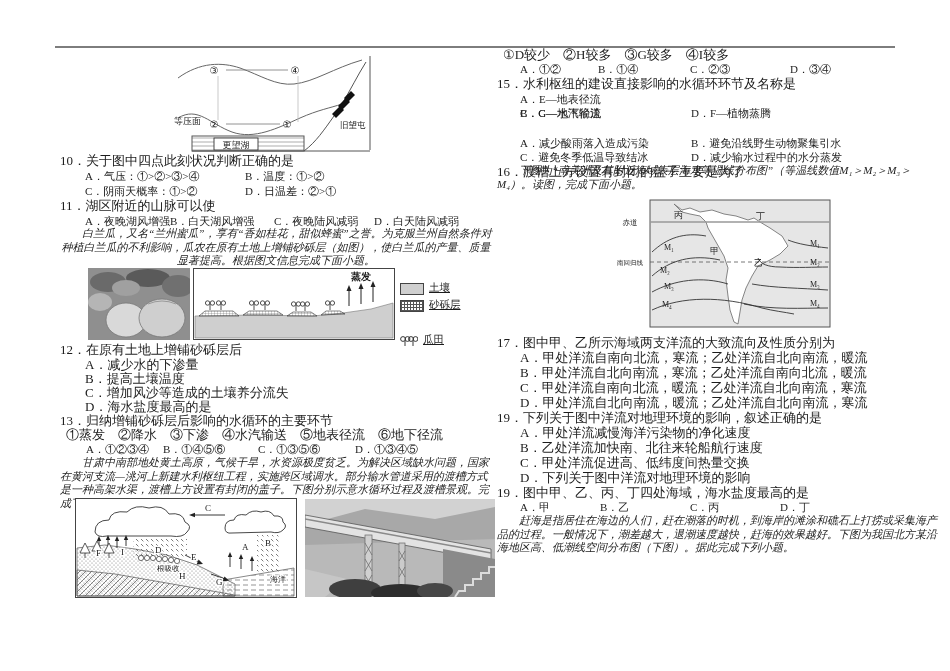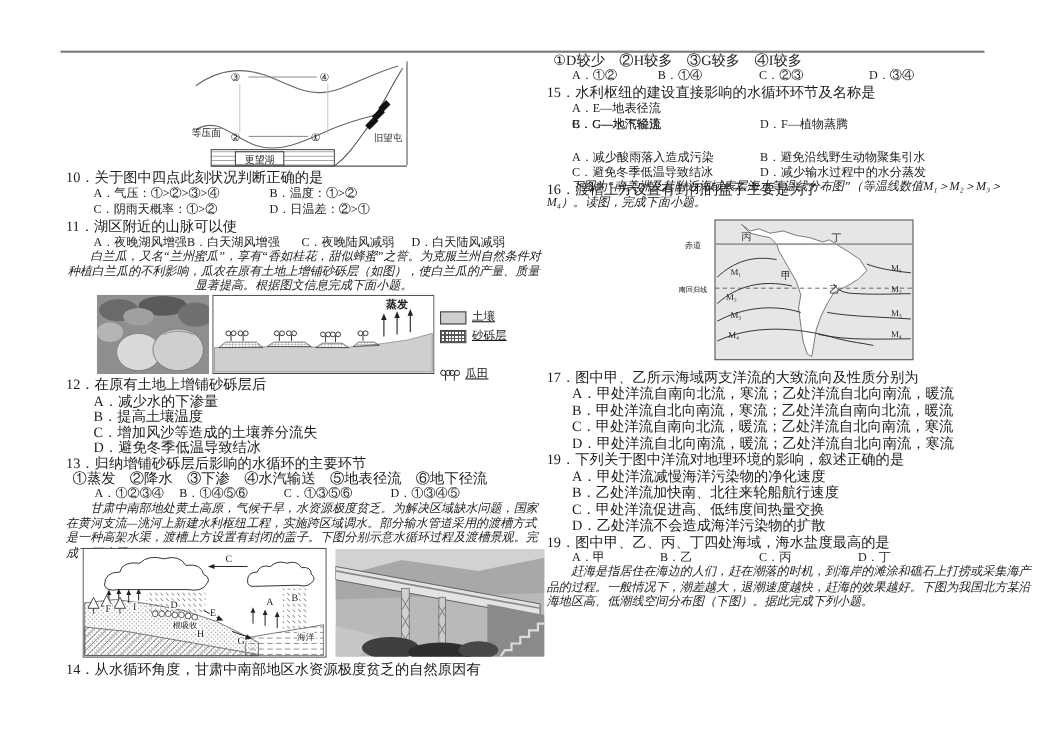--- a/index.html
+++ b/index.html
@@ -145,21 +145,21 @@
       <circle cx="11" cy="6" r="2.4" fill="none" stroke="#222" stroke-width="0.9"></circle>
       <circle cx="15.5" cy="6" r="2.4" fill="none" stroke="#222" stroke-width="0.9"></circle>
     </svg>
     <span>瓜田</span>
   </div>
 
   <div class="t" style="left:60px;top:343px;">12．在原有土地上增铺砂砾层后</div>
   <div class="t pl25" style="left:60px;top:358px;">A．减少水的下渗量</div>
   <div class="t pl25" style="left:60px;top:372px;">B．提高土壤温度</div>
   <div class="t pl25" style="left:60px;top:386px;">C．增加风沙等造成的土壤养分流失</div>
-  <div class="t pl25" style="left:60px;top:400px;">D．避免冬季低温导致结冰</div>
+  <div class="t pl25" style="left:60px;top:400px;">D．海水盐度最高的是</div>
 
   <div class="t" style="left:60px;top:414px;">13．归纳增铺砂砾层后影响的水循环的主要环节</div>
   <div class="t pl6" style="left:60px;top:428px;">①蒸发　②降水　③下渗　④水汽输送　⑤地表径流　⑥地下径流</div>
   <div class="row pl26" style="left:60px;top:442px;width:432px;align-items:center;">
     <span class="w77">A．①②③④</span>
     <span class="w95">B．①④⑤⑥</span>
     <span class="w97">C．①③⑤⑥</span>
     <span>D．①③④⑤</span>
   </div>
 
@@ -264,21 +264,20 @@
       <line x1="94" y1="68" x2="100" y2="78"></line>
         <line x1="100" y1="68" x2="94" y2="78"></line>
     </g>
     <polygon points="138,50 190,60 190,98 138,98" fill="#8a8a8a"></polygon>
     <polyline points="150,98 154,92 160,92 160,86 168,86 168,80 176,80 176,74 184,74 184,68 190,68" fill="none" stroke="#dcdcdc" stroke-width="2"></polyline>
     <ellipse cx="50" cy="90" rx="26" ry="10" fill="#3f3f3f"></ellipse>
     <ellipse cx="96" cy="94" rx="30" ry="9" fill="#2e2e2e"></ellipse>
     <ellipse cx="130" cy="92" rx="18" ry="8" fill="#474747"></ellipse>
   </svg>
 
-  <div class="t" style="left:60px;top:602px;">14．从水循环角度，甘肃中南部地区水资源极度贫乏的自然原因有</div>
 
   <div class="t pl6" style="left:497px;top:48px;">①D较少　②H较多　③G较多　④I较多</div>
   <div class="row pl23" style="left:497px;top:62px;width:438px;">
     <span class="w78">A．①②</span>
     <span class="w92">B．①④</span>
     <span class="w100">C．②③</span>
     <span>D．③④</span>
   </div>
 
   <div class="t" style="left:497px;top:77px;">15．水利枢纽的建设直接影响的水循环环节及名称是</div>
@@ -341,21 +340,21 @@
   <div class="t" style="left:497px;top:336px;">17．图中甲、乙所示海域两支洋流的大致流向及性质分别为</div>
   <div class="t pl23" style="left:497px;top:351px;">A．甲处洋流自南向北流，寒流；乙处洋流自北向南流，暖流</div>
   <div class="t pl23" style="left:497px;top:366px;">B．甲处洋流自北向南流，寒流；乙处洋流自南向北流，暖流</div>
   <div class="t pl23" style="left:497px;top:381px;">C．甲处洋流自南向北流，暖流；乙处洋流自北向南流，寒流</div>
   <div class="t pl23" style="left:497px;top:396px;">D．甲处洋流自北向南流，暖流；乙处洋流自北向南流，寒流</div>
 
   <div class="t" style="left:497px;top:411px;">19．下列关于图中洋流对地理环境的影响，叙述正确的是</div>
   <div class="t pl23" style="left:497px;top:426px;">A．甲处洋流减慢海洋污染物的净化速度</div>
   <div class="t pl23" style="left:497px;top:441px;">B．乙处洋流加快南、北往来轮船航行速度</div>
   <div class="t pl23" style="left:497px;top:456px;">C．甲处洋流促进高、低纬度间热量交换</div>
-  <div class="t pl23" style="left:497px;top:471px;">D．乙处洋流不会造成海洋污染物的扩散</div>
+  <div class="t pl23" style="left:497px;top:471px;">D．下列关于图中洋流对地理环境的影响</div>
 
   <div class="t" style="left:497px;top:486px;">19．图中甲、乙、丙、丁四处海域，海水盐度最高的是</div>
   <div class="row pl23" style="left:497px;top:500px;width:438px;">
     <span class="w80">A．甲</span>
     <span class="w90">B．乙</span>
     <span class="w90">C．丙</span>
     <span>D．丁</span>
   </div>
 
   <div class="para" style="left:497px;top:514px;width:440px;">赶海是指居住在海边的人们，赶在潮落的时机，到海岸的滩涂和礁石上打捞或采集海产品的过程。一般情况下，潮差越大，退潮速度越快，赶海的效果越好。下图为我国北方某沿海地区高、低潮线空间分布图（下图）。据此完成下列小题。</div>

